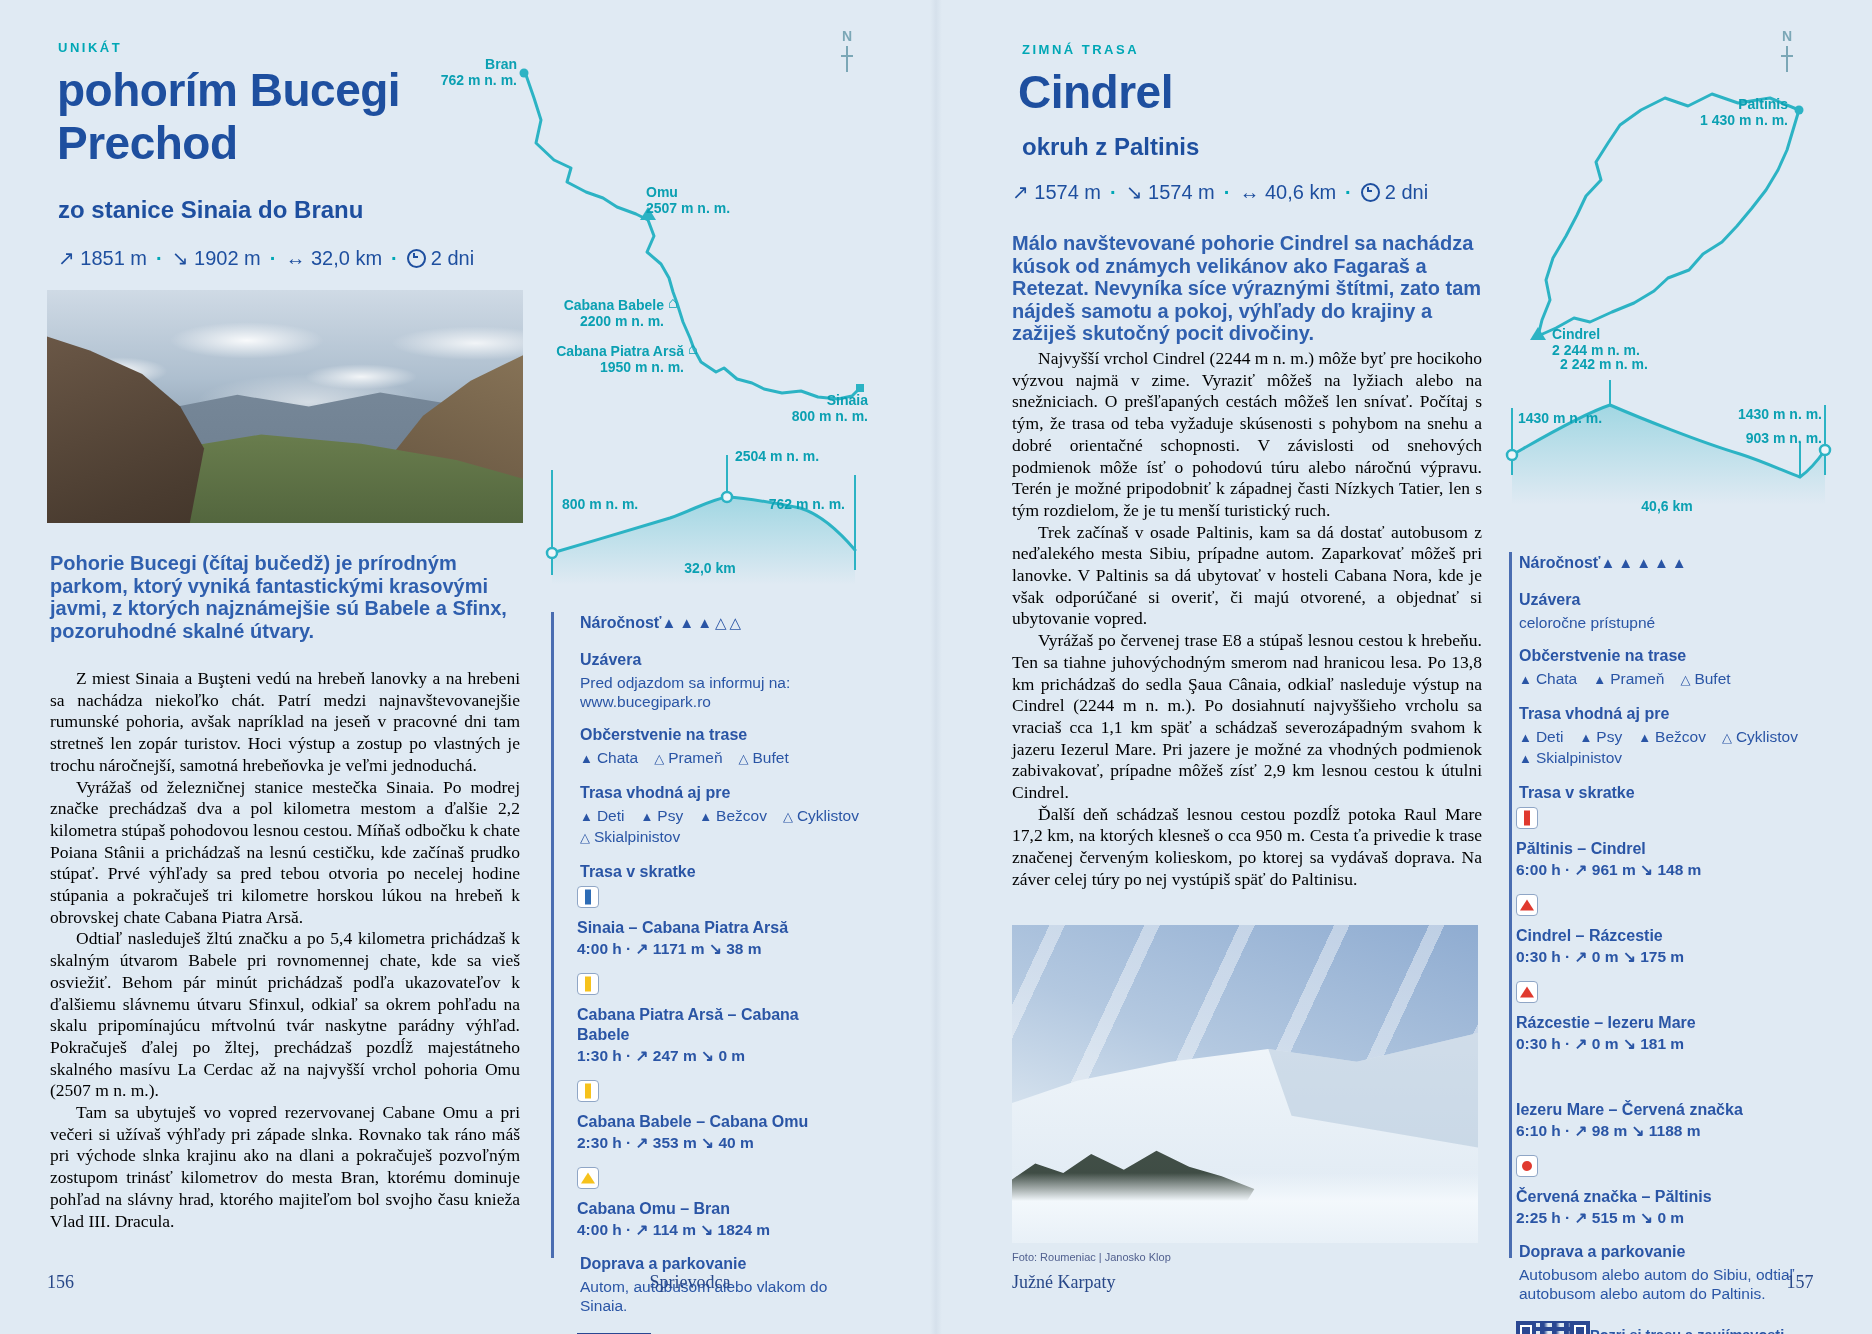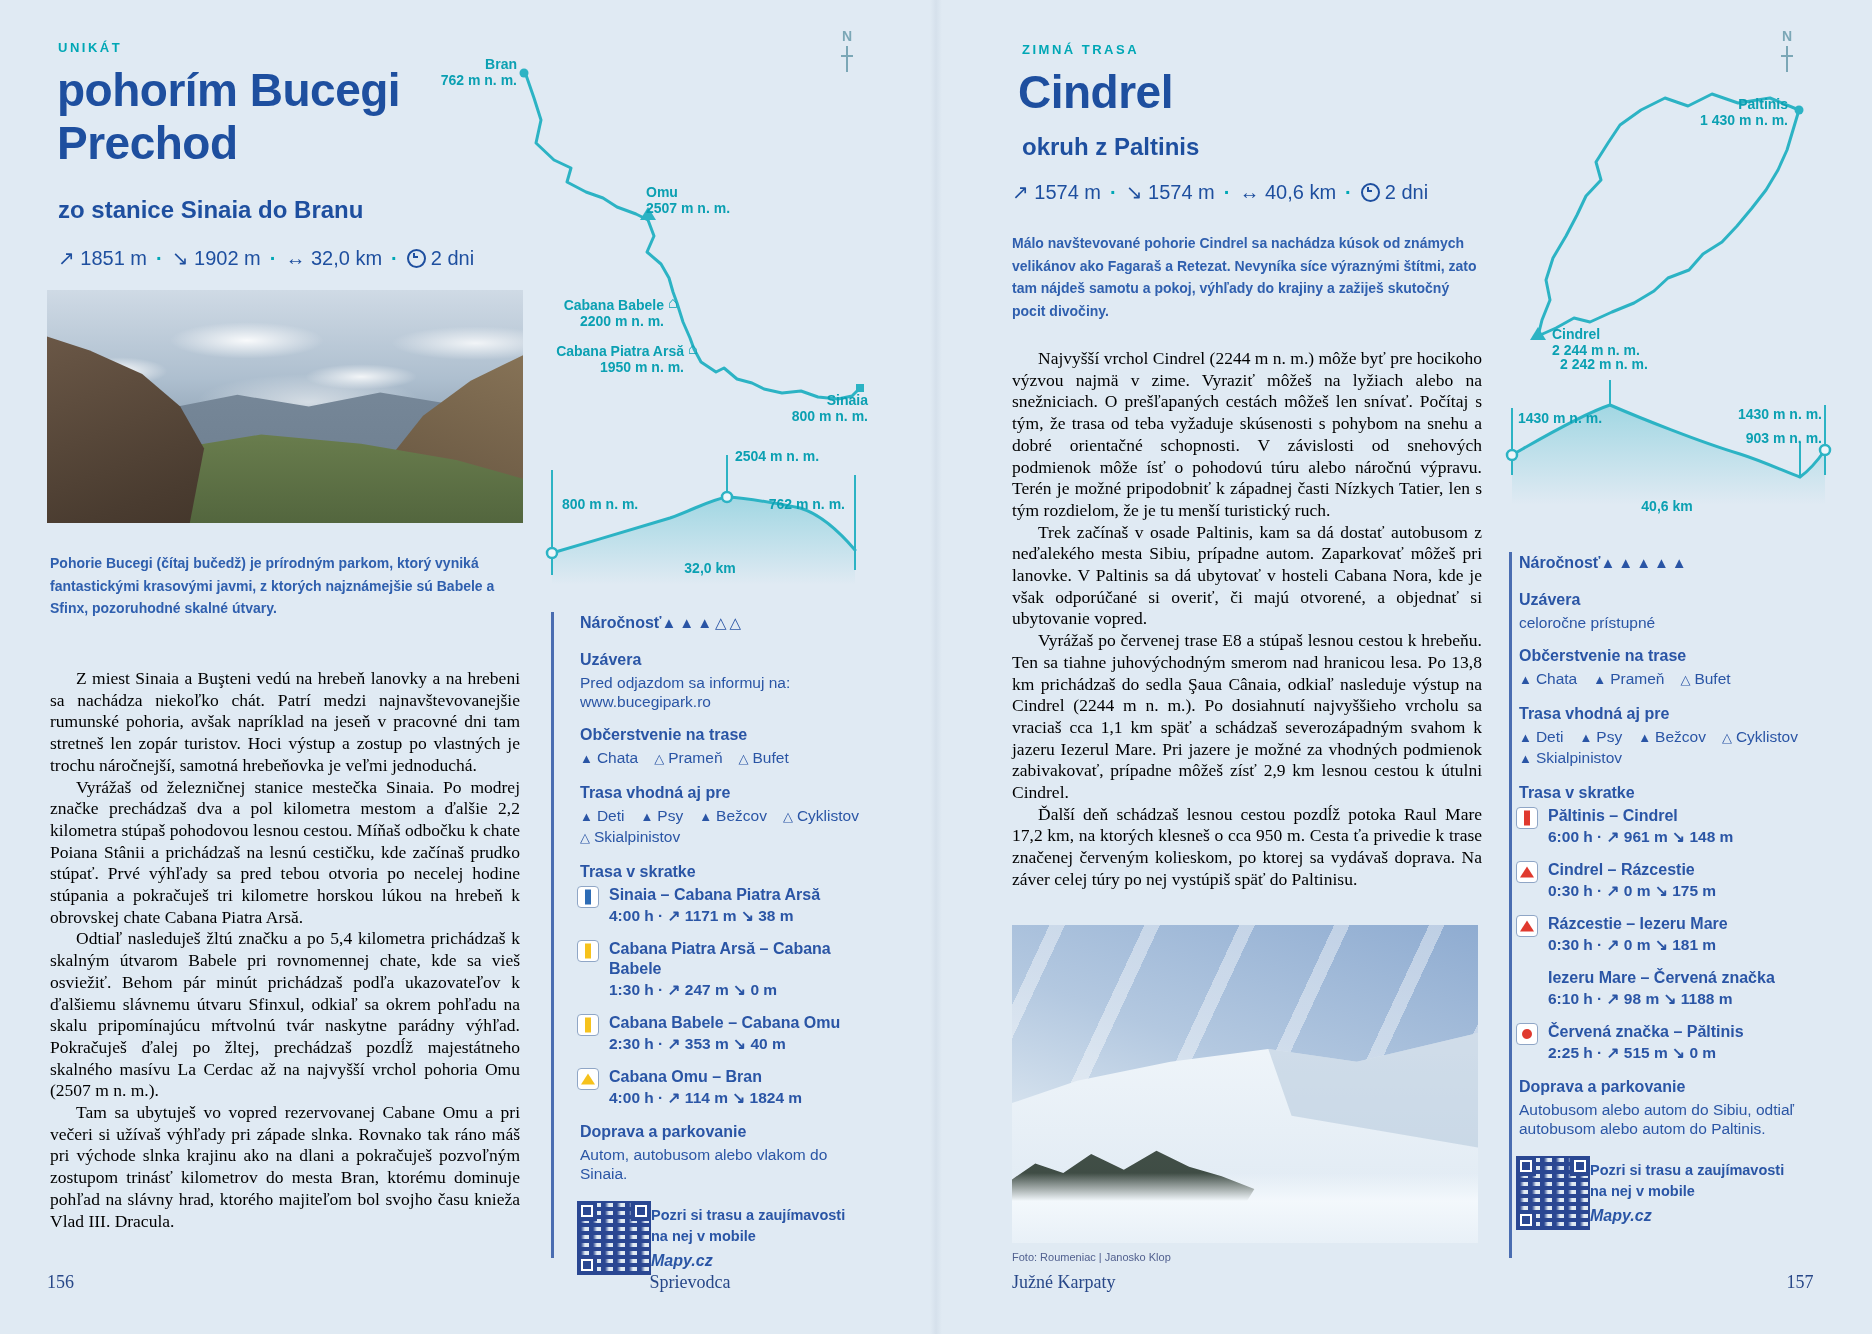--- a/index.html
+++ b/index.html
@@ -13,21 +13,21 @@
   .kicker{font-size:13px;font-weight:700;letter-spacing:2.5px;color:#00a7b5;}
   .title{font-size:46px;line-height:53px;font-weight:700;color:#1e4f9f;letter-spacing:-.5px;}
   .subtitle{font-size:24px;font-weight:700;color:#1e4f9f;}
   .stats{display:flex;align-items:center;font-size:20px;font-weight:400;color:#1e4f9f;white-space:nowrap;}
   .stat{display:flex;align-items:center;}
   .stat + .stat::before{content:"·";color:#00a7b5;font-weight:700;margin:0 9px;}
   .clk{display:inline-block;width:15px;height:15px;border:2.5px solid #1e4f9f;border-radius:50%;
        position:relative;margin-right:5px;flex:none;}
   .clk::before{content:"";position:absolute;left:4.5px;top:2px;width:2px;height:5px;background:#1e4f9f;}
   .clk::after{content:"";position:absolute;left:4.5px;top:5px;width:4.5px;height:2px;background:#1e4f9f;}
-  .intro{font-size:14px;line-height:22.5px;font-weight:700;color:#2f5fae;}
+  .intro{font-size:20px;line-height:22.5px;font-weight:700;color:#2f5fae;}
   .bodytext{font-family:"Liberation Serif",serif;font-size:17.5px;line-height:21.7px;color:#000000;
             text-align:justify;}
   .bodytext p{margin:0;text-indent:26px;}
   .pagenum,.footer{font-family:"Liberation Serif",serif;font-size:18px;color:#274788;}
   
   .maplabel{font-size:14px;line-height:16px;font-weight:700;color:#0ba0b2;}
   .maplabel.r{text-align:right;}
   .hut{font-size:16px;color:#0ba0b2;line-height:16px;}
   .compass{text-align:center;color:#7ba7b6;width:22px;}
   .compass .n{font-size:14px;font-weight:700;}
@@ -36,21 +36,21 @@
   
   .rule{width:2.5px;background:#4a6db1;}
   .panel{width:312px;color:#2a55a5;}
   .panel h3{font-size:16px;font-weight:700;color:#2a55a5;margin:0 0 4px 3px;}
   .panel .sec{margin-bottom:15px;}
   .panel .line{font-size:15.5px;line-height:19px;margin-left:3px;}
   .amen-row{display:flex;gap:16px;margin-left:3px;font-size:15.5px;line-height:20px;flex-wrap:wrap;}
   .amen i{font-style:normal;font-size:13px;margin-right:4px;}
   .diff-row{display:flex;align-items:baseline;}
   .diff{font-size:15px;letter-spacing:3px;color:#2a55a5;}
-  .route{display:flex;gap:10px;margin:0 0 13px 0;}
+  .route{display:flex;gap:10px;margin:0 0 13px 0;flex-direction:column;}
   .blaze{width:20px;height:20px;background:#fff;border:1px solid #8fa6c6;border-radius:4px;
          position:relative;flex:none;margin-top:1px;}
   .blaze::after{content:"";position:absolute;left:50%;top:50%;transform:translate(-50%,-50%);}
   .blaze[data-badge="stripe-blue"]::after{width:6px;height:15px;background:#2e6cb5;}
   .blaze[data-badge="stripe-yellow"]::after{width:6px;height:15px;background:#f6c21c;}
   .blaze[data-badge="stripe-red"]::after{width:6px;height:15px;background:#e0392e;}
   .blaze[data-badge="triangle-yellow"]::after{width:0;height:0;border-left:7px solid transparent;
          border-right:7px solid transparent;border-bottom:11px solid #f6c21c;background:none;}
   .blaze[data-badge="triangle-red"]::after{width:0;height:0;border-left:7px solid transparent;
          border-right:7px solid transparent;border-bottom:11px solid #e0392e;background:none;}

